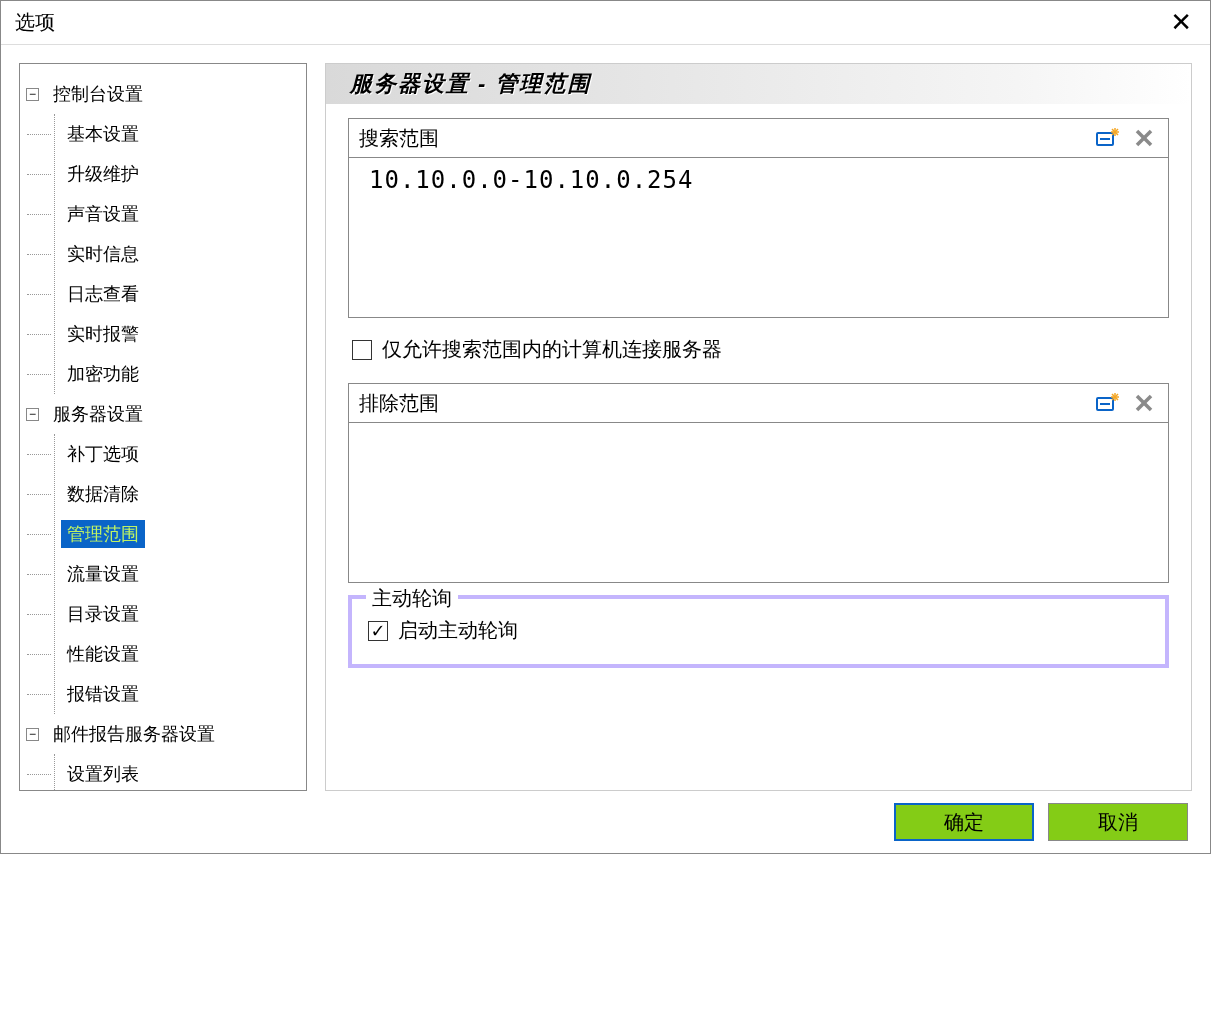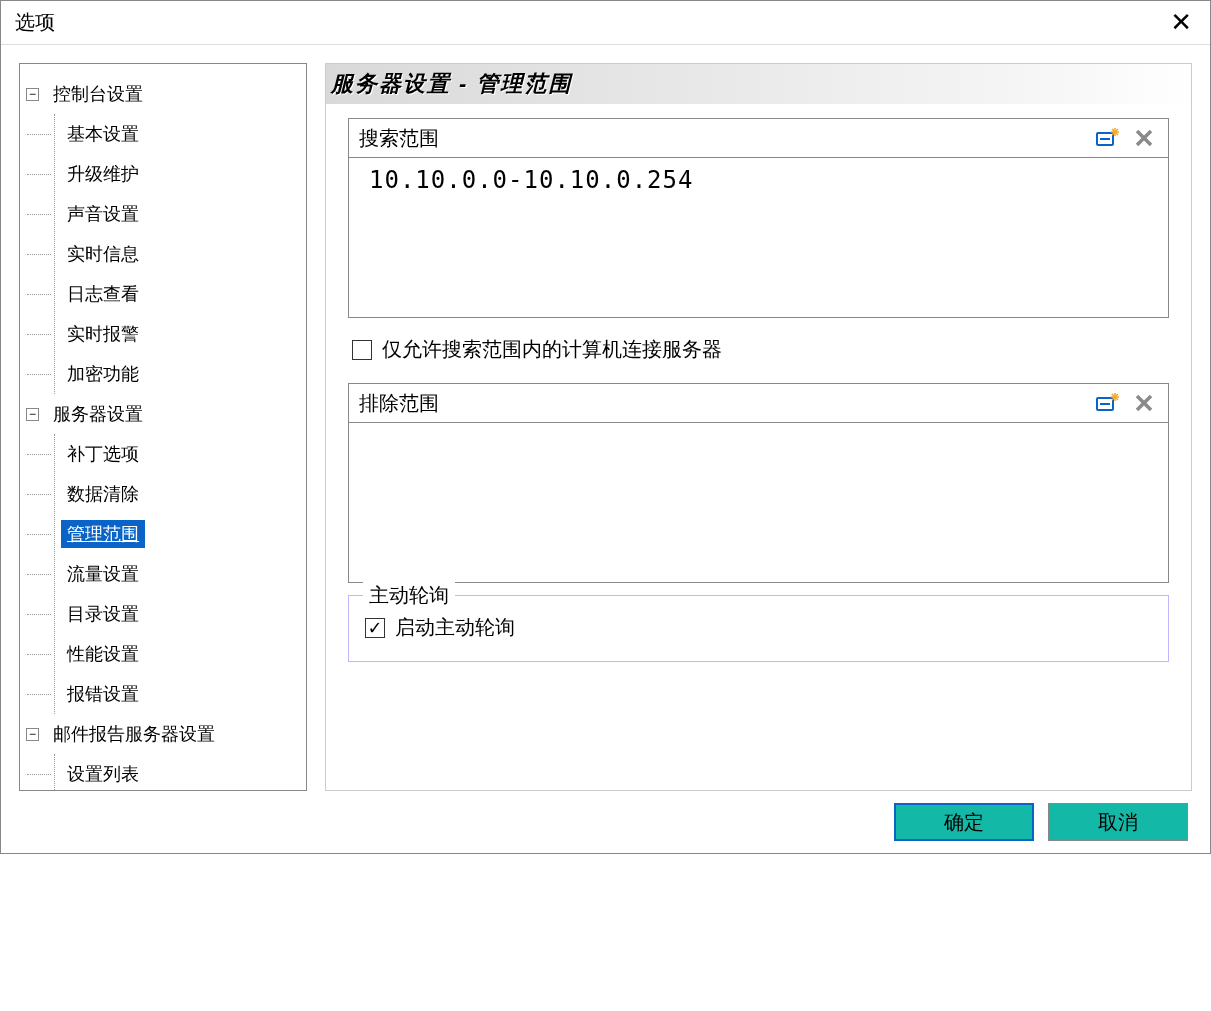--- a/index.html
+++ b/index.html
@@ -57,22 +57,21 @@
   height: 40px;
   position: relative;
   cursor: pointer;
 }
 .tree-label {
   padding: 2px 6px;
   white-space: nowrap;
 }
 .tree-label.selected {
   background: #0a64c8;
-  color: #ffffff;
-  text-decoration: underline;
+  color: #bef264;
 }
 .expander {
   display: inline-flex;
   align-items: center;
   justify-content: center;
   width: 13px; height: 13px;
   border: 1px solid #888;
   font-size: 12px;
   line-height: 1;
   margin-right: 8px;
@@ -97,21 +96,21 @@
   border: 1px solid #ccc;
   display: flex;
   flex-direction: column;
   min-width: 0;
 }
 .content-header {
   height: 40px;
   background: linear-gradient(to right, #d9d9d9 0%, #f5f5f5 80%, #fff 100%);
   display: flex;
   align-items: center;
-  padding: 0 5px;
+  padding: 0 24px;
   font-weight: 700;
   font-style: italic;
   font-size: 22px;
   letter-spacing: 2px;
   font-family: "SimHei", "Microsoft YaHei", sans-serif;
   text-shadow: 1px 1px 0 #fff;
 }
 .content-body {
   flex: 1;
   padding: 14px 22px;
@@ -154,21 +153,21 @@
   width: 20px; height: 20px;
   border: 1.5px solid #333;
   display: inline-flex;
   align-items: center;
   justify-content: center;
   cursor: pointer;
   font-size: 18px;
   line-height: 1;
 }
 .fieldset {
-  border: 1px solid #c4b5fd;
+  border: 4px solid #c4b5fd;
   margin-top: 12px;
   padding: 18px 16px 20px 16px;
   position: relative;
 }
 .fieldset .legend {
   position: absolute;
   top: -14px; left: 14px;
   background: #fff;
   padding: 0 6px;
   font-size: 20px;
@@ -178,21 +177,21 @@
   display: flex;
   align-items: center;
   justify-content: flex-end;
   gap: 14px;
   padding: 0 22px;
 }
 .btn {
   min-width: 140px;
   height: 38px;
   border: 1px solid #888;
-  background: #14b8a6;
+  background: #84cc16;
   display: inline-flex;
   align-items: center;
   justify-content: center;
   font-size: 20px;
   cursor: pointer;
 }
 .btn.primary { border: 2px solid #0a64c8; }
 svg { display: block; }
 </style>
 </head>

